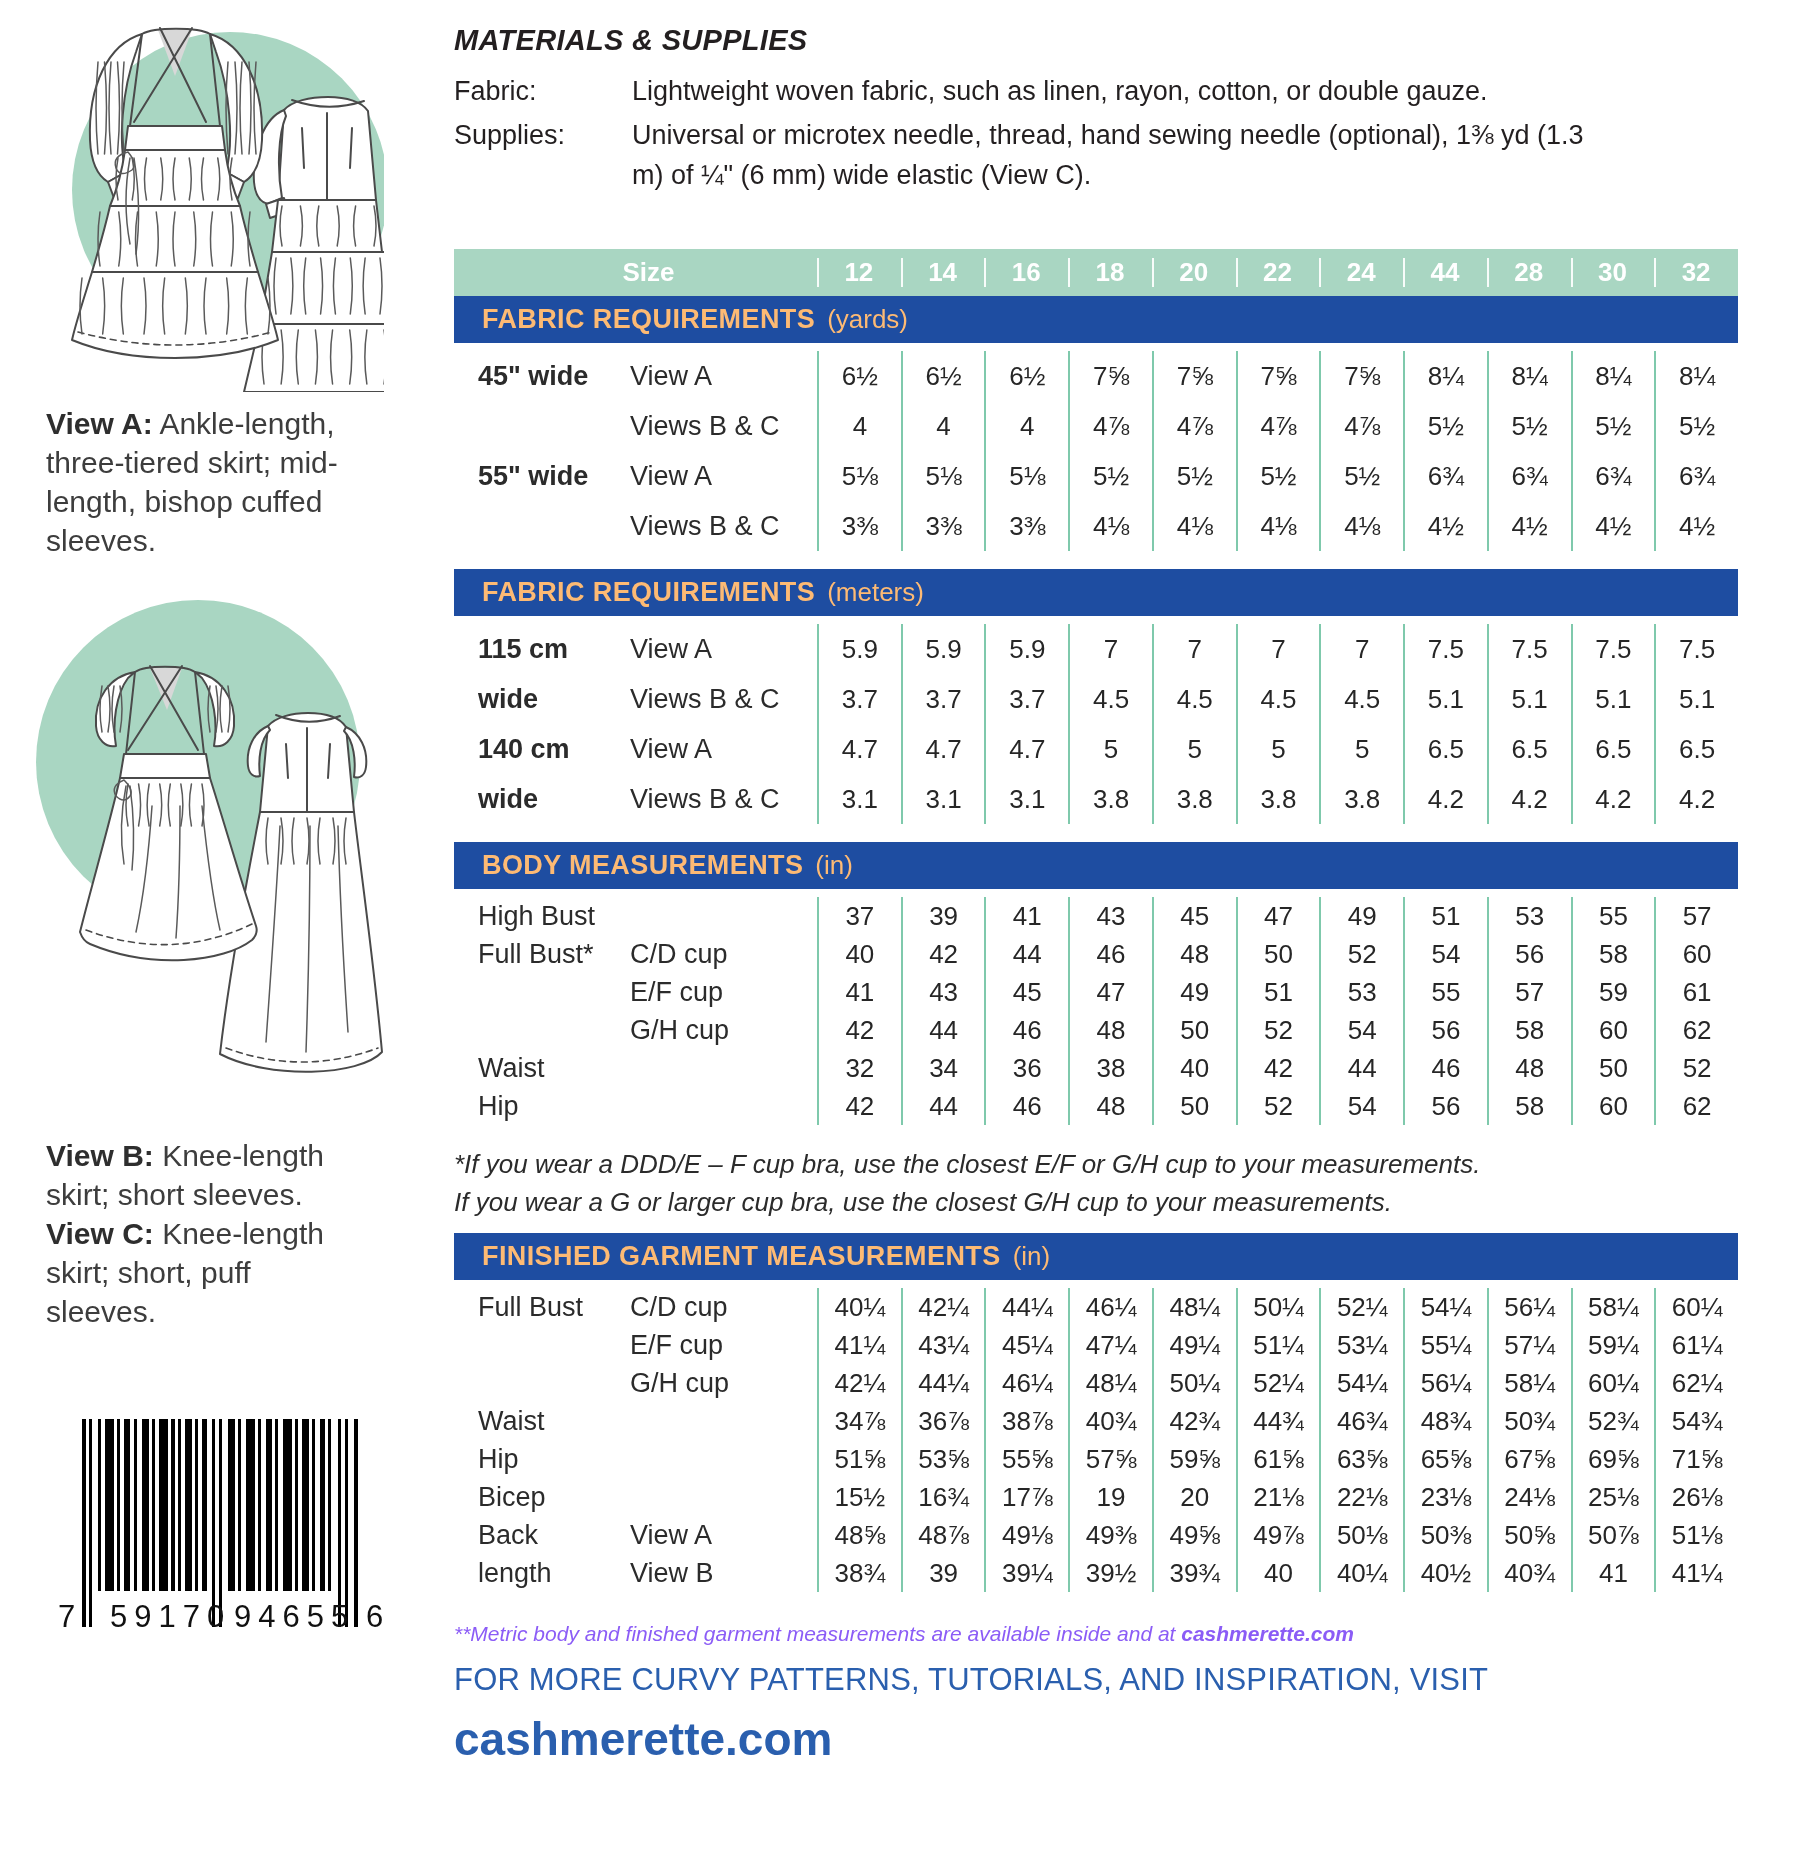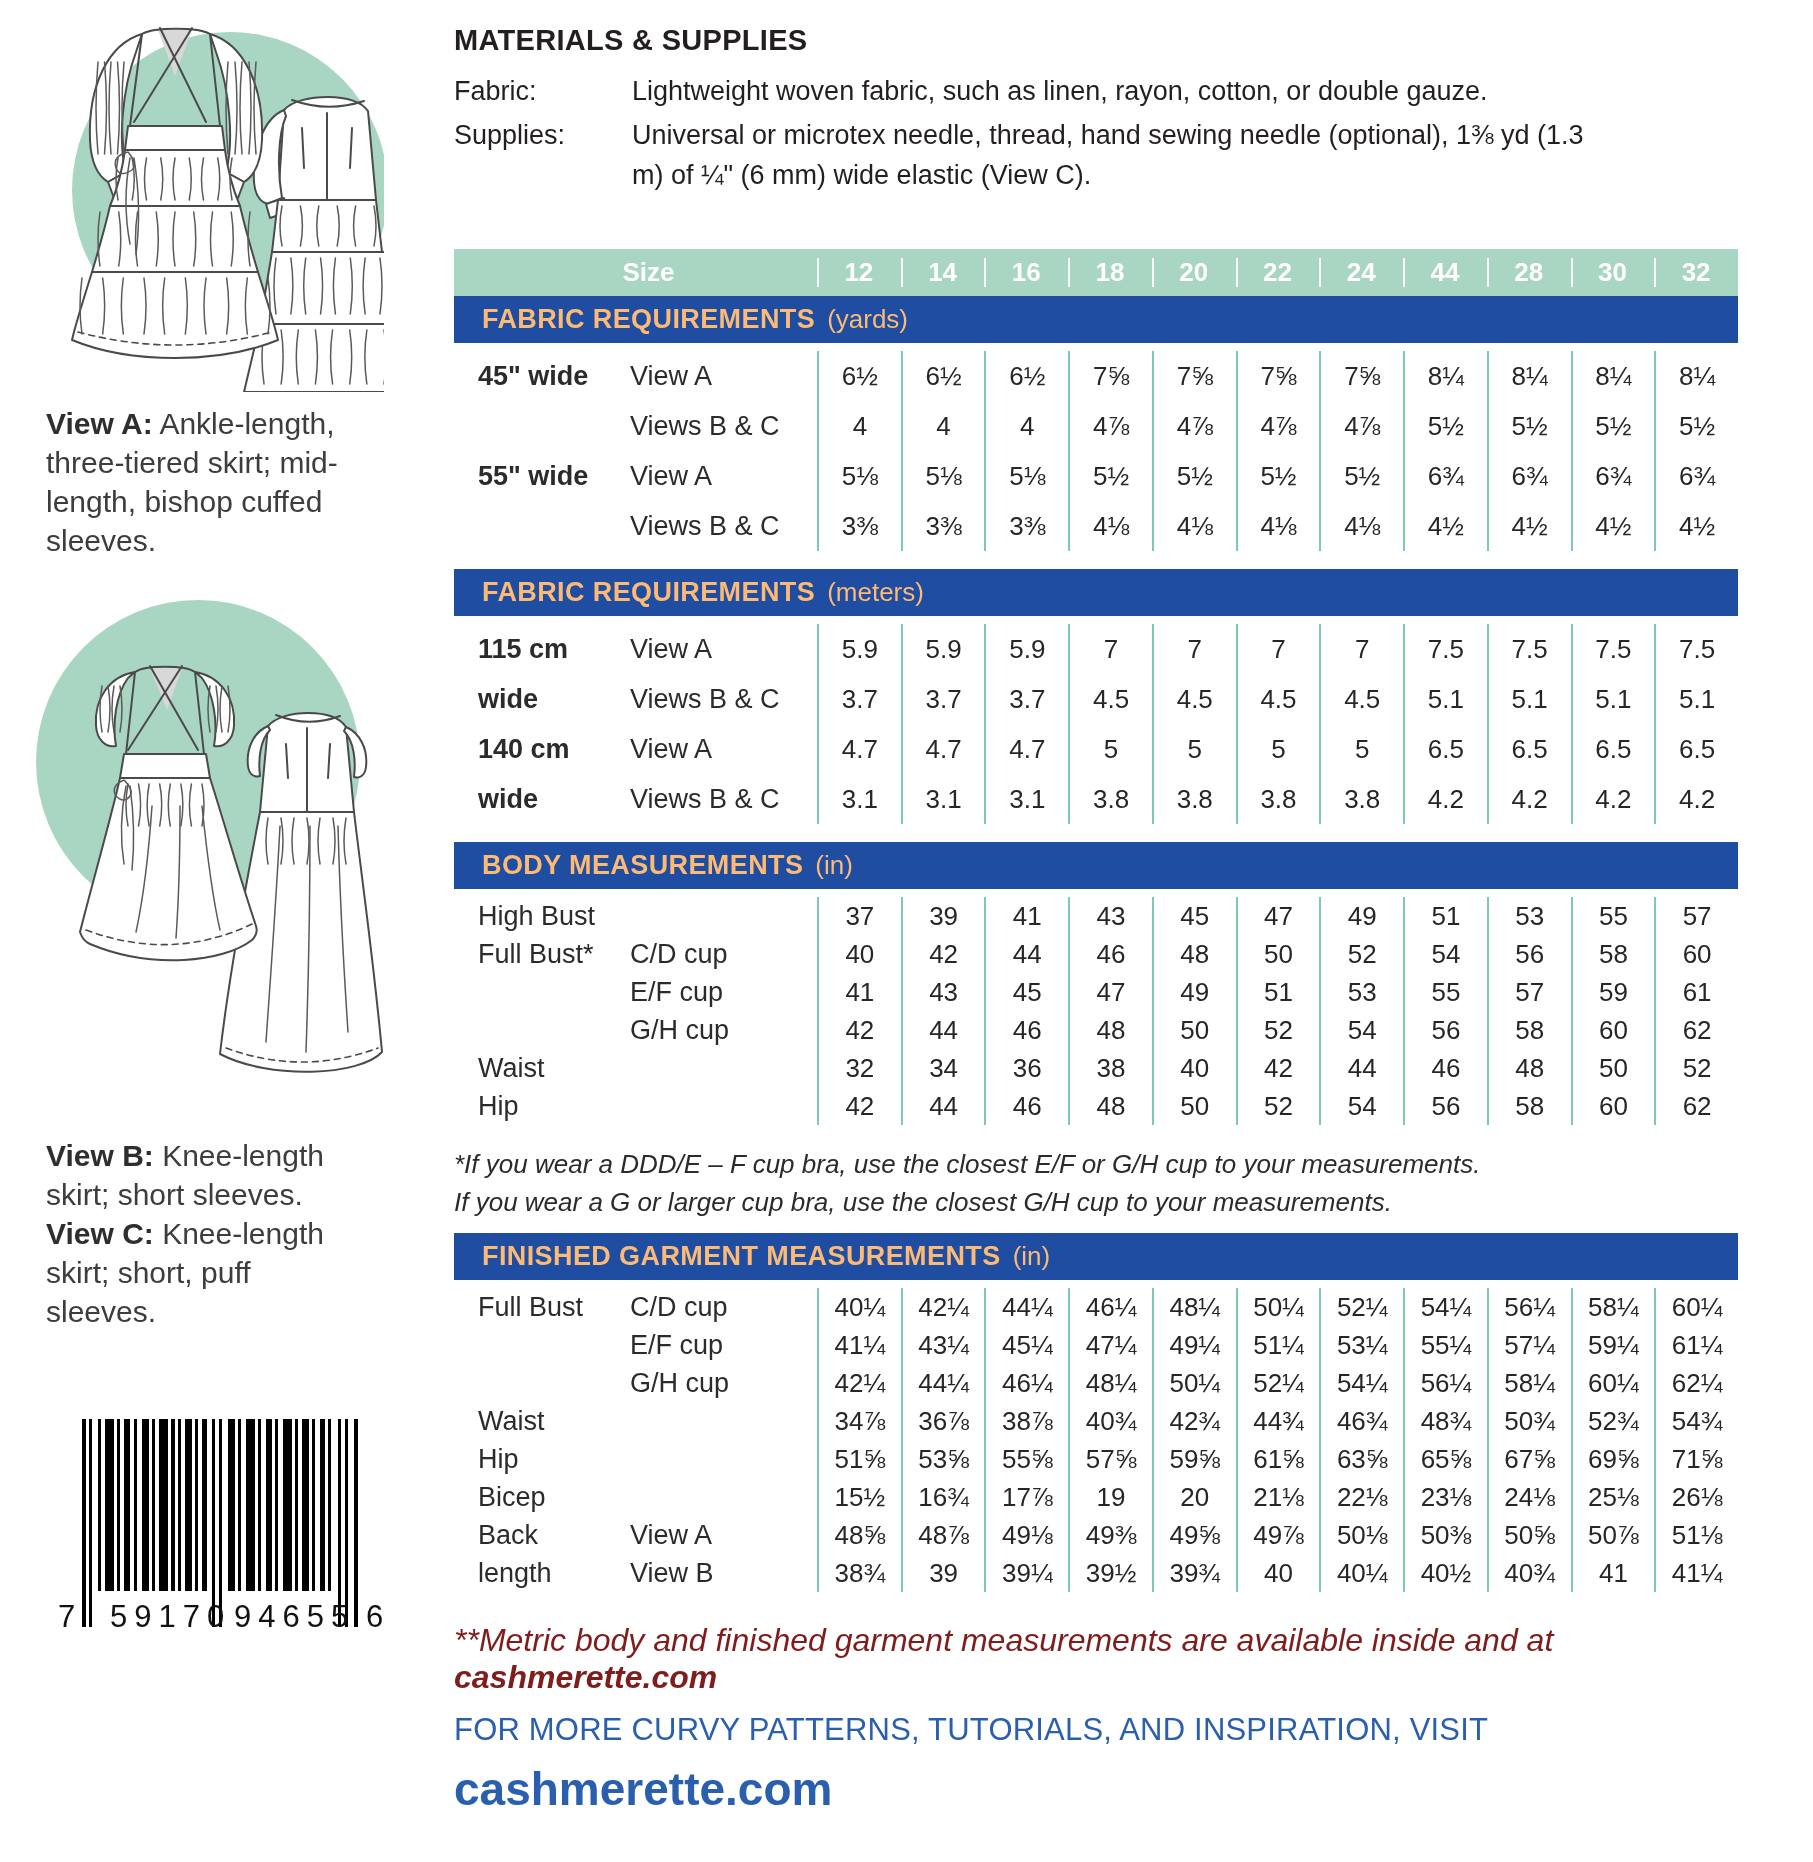--- a/index.html
+++ b/index.html
@@ -17,21 +17,21 @@
   .grayfill{fill:#d8d8d8;stroke:none;}
   g.gl path{fill:none;stroke:#5a5a5a;stroke-width:1.5;stroke-linecap:round;}
   .caption{font-size:30px;line-height:39px;color:#3d3d3d;margin:12px 0 0 18px;width:318px;}
   .caption b{color:#2e2e2e;}
   .barcode{margin:84px 0 0 24px;display:block;}
   .barcode rect{fill:#000;}
   .barcode text{font-family:"Liberation Sans","DejaVu Sans",sans-serif;font-size:31px;fill:#111;}
   .bc-group{letter-spacing:7px;}
   
   .rightcol{position:absolute;left:454px;top:0;width:1284px;}
-  .mtitle{font-size:29px;font-weight:bold;margin:24px 0 12px 0;letter-spacing:.3px;}
+  .mtitle{font-size:29px;font-weight:bold;margin:24px 0 12px 0;letter-spacing:.3px;font-style:italic;}
   .mrow{display:flex;font-size:27px;line-height:44px;align-items:flex-start;}
   .mlabel{width:178px;flex:none;}
   .mtext{max-width:960px;line-height:40px;padding-top:2px;}
   .sizeband{margin-top:54px;height:47px;background:var(--mint);display:flex;align-items:center;
             color:#fff;font-weight:bold;font-size:26px;}
   .slabel{width:363px;flex:none;padding-left:26px;box-sizing:border-box;text-align:center;}
   .sizecells{flex:1;display:grid;grid-template-columns:repeat(11,1fr);height:100%;}
   .szc{display:flex;align-items:center;justify-content:center;position:relative;border-radius:13px;}
   .szc::before{content:"";position:absolute;left:0;top:9px;bottom:9px;width:2px;background:rgba(255,255,255,.92);}
   .band{height:47px;background:var(--blue);color:#fdba74;display:flex;align-items:center;
@@ -42,21 +42,21 @@
   .tgrid{display:grid;grid-template-columns:363px repeat(11,1fr);padding:8px 0 6px 0;}
   .tgrid.roomy .lab,.tgrid.roomy .cell{height:50px;}
   .tgrid.dense{padding:8px 0 4px 0;}
   .tgrid.dense .lab,.tgrid.dense .cell{height:38px;}
   .lab{display:flex;align-items:center;padding-left:24px;box-sizing:border-box;font-size:27px;color:#2b2b2b;}
   .lab .l1{width:152px;flex:none;}
   .lb{font-weight:bold;}
   .cell{display:flex;align-items:center;justify-content:center;font-size:26px;color:#262626;
         border-left:2px solid var(--divider);}
   .footnote{font-style:italic;font-size:26px;line-height:38px;margin-top:16px;color:#2b2b2b;}
-  .metricnote{font-style:italic;font-size:32px;margin:26px 0 0 0;color:#7f1d1d;}
+  .metricnote{font-style:italic;font-size:21px;margin:26px 0 0 0;color:#8b5cf6;}
   .metricnote b{font-style:italic;}
   .cta{color:var(--link);font-size:31px;margin:16px 0 0 0;letter-spacing:.2px;}
   .site{color:var(--link);font-size:46px;font-weight:bold;margin:14px 0 0 0;}
 </style>
 </head>
 <body>
 
 <div class="page" style="--mint: #a9d6c2; --blue: #1e4da1; --divider: #7fc9ac; --link: #2a5fae;">
 
   <div class="leftcol">

